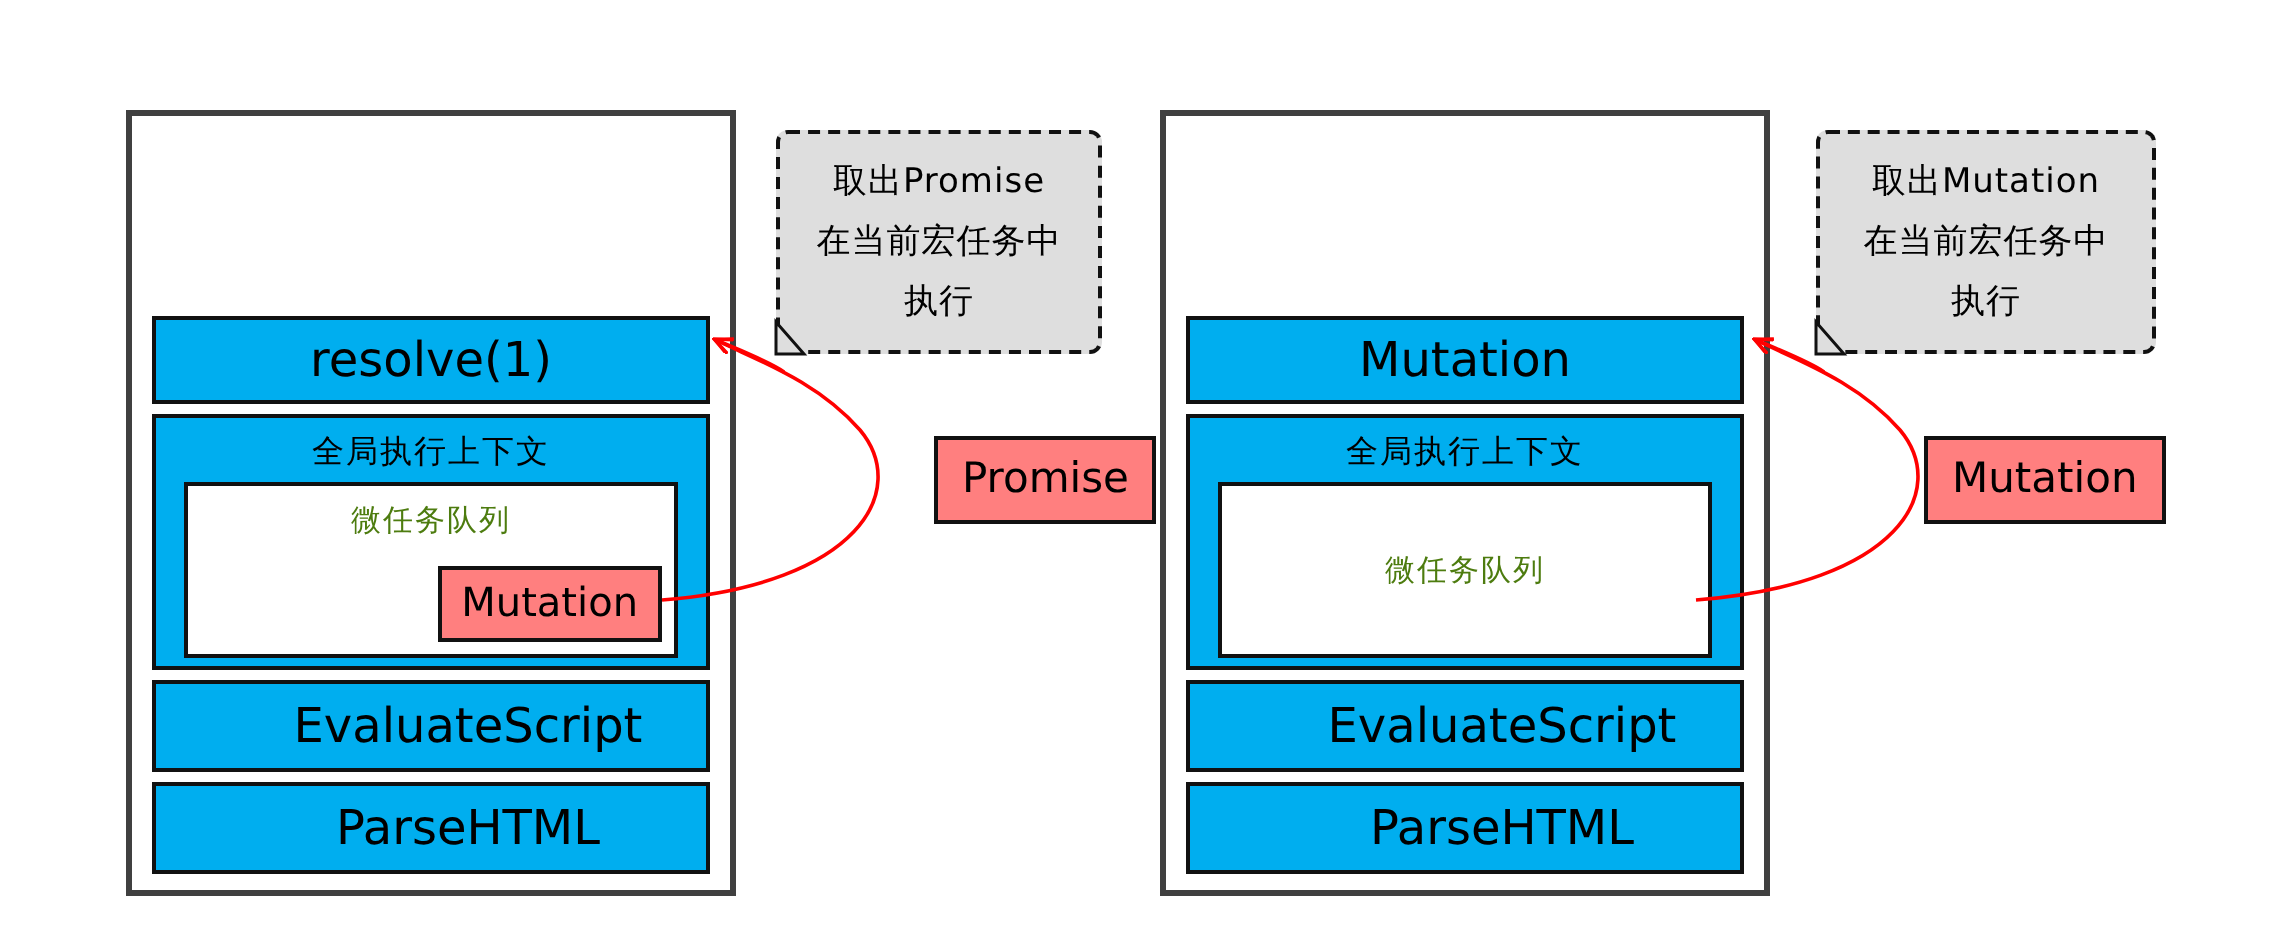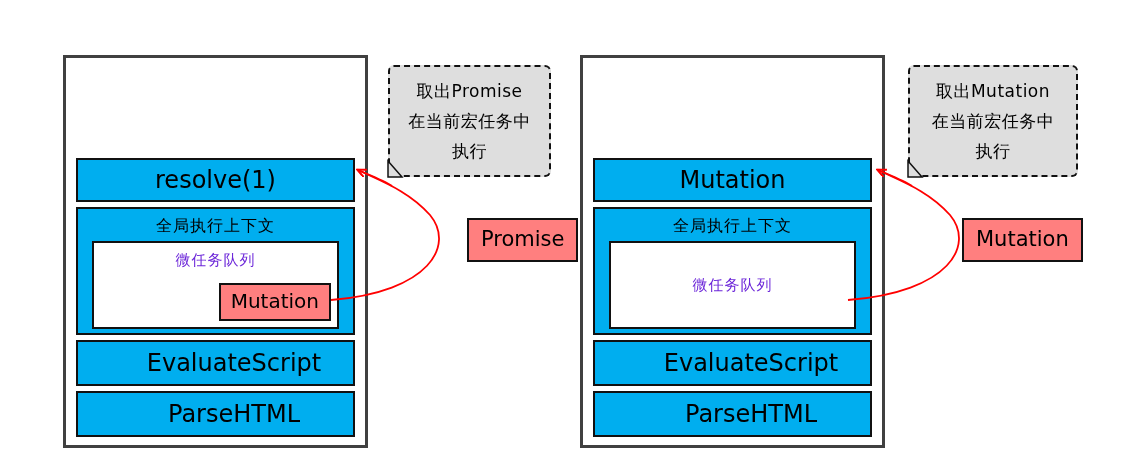--- a/index.html
+++ b/index.html
@@ -89,21 +89,21 @@
     position: relative;
     display: flex;
     flex-direction: column;
     align-items: center;
   }
 
   .microqueue-label {
     font-size: 15px;
     letter-spacing: 1px;
     margin-top: 8px;
-    color: #6d28d9;
+    color: #4d7c0f;
   }
 
   .microqueue.centered {
     justify-content: center;
   }
   .microqueue.centered .microqueue-label {
     margin-top: 0;
   }
 
   .micro-item {

